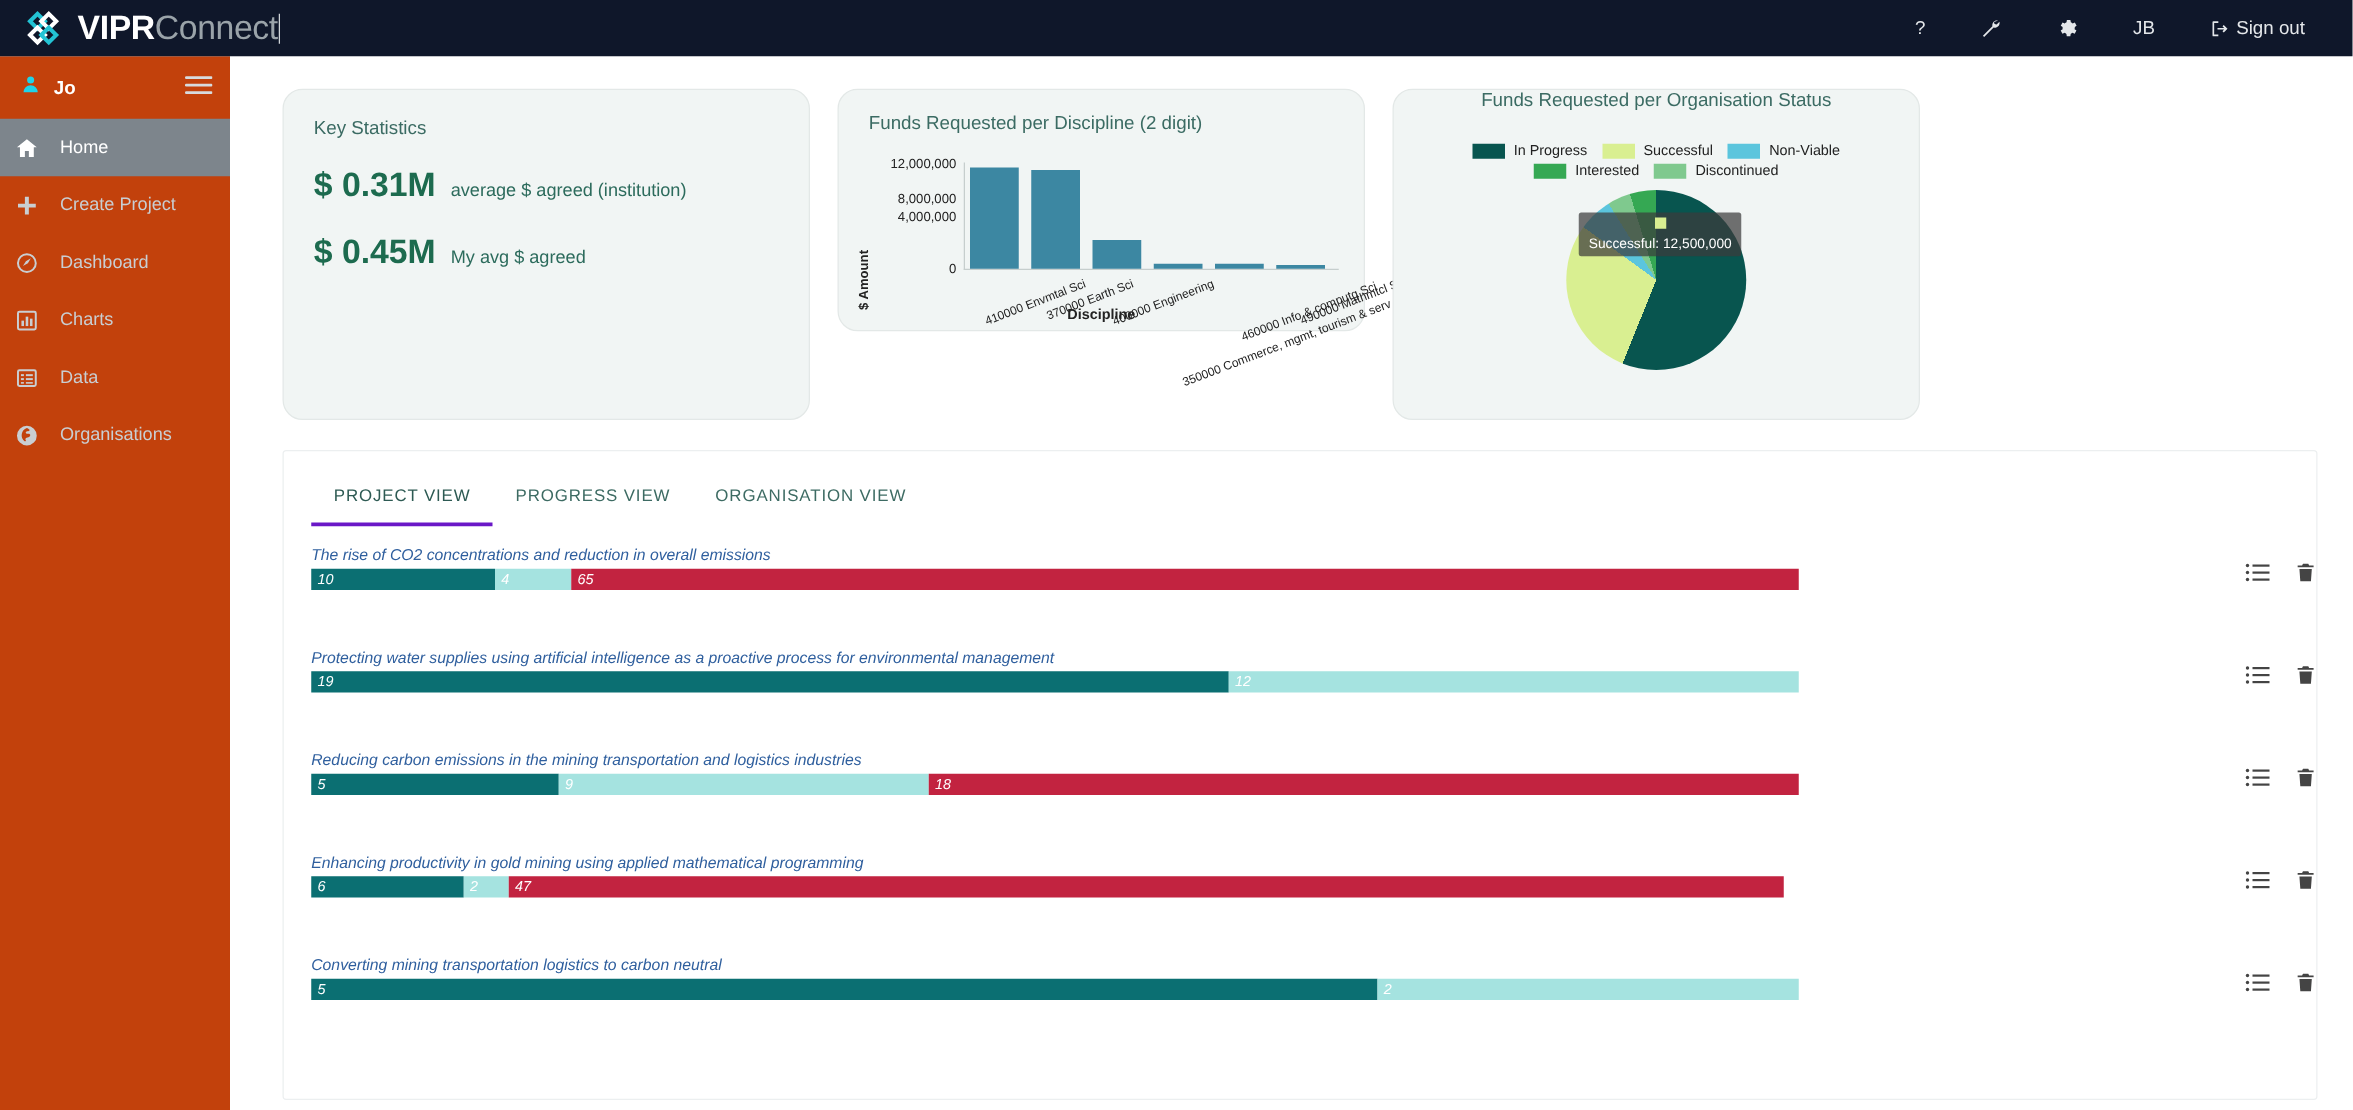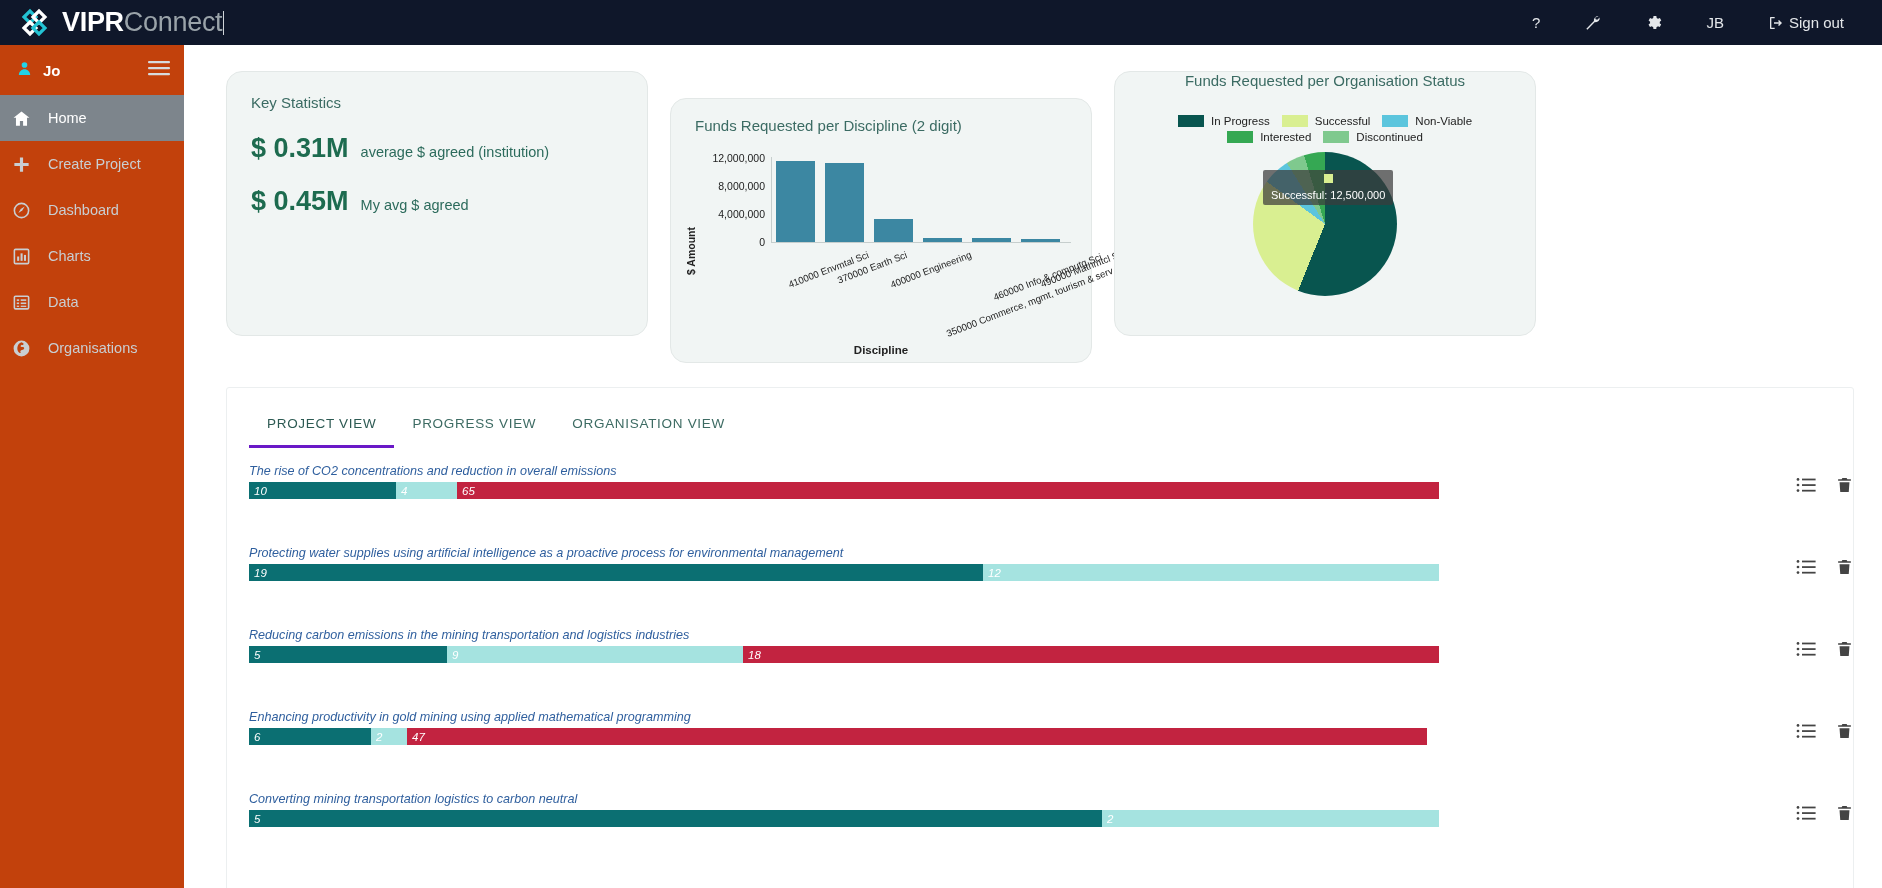--- a/index.html
+++ b/index.html
@@ -66,21 +66,21 @@
     display: flex; gap: 22px;
     padding: 26px 28px 0 42px;
   }
   .card {
     background: #f1f5f4;
     border: 1px solid #e3e8e7;
     border-radius: 16px;
     position: relative;
   }
   .card-keystats { width: 422px; height: 265px; padding: 22px 24px; }
-  .card-bar      { width: 422px; height: 265px; margin-top: 27px; }
+  .card-bar      { width: 422px; height: 194px; }
   .card-pie      { width: 422px; height: 265px; }
 
   .card-title { color: #3b6b63; font-size: 15px; margin-bottom: 10px; }
   .card-title.center { text-align:center; }
 
   .kstat { display: flex; align-items: baseline; margin-top: 22px; }
   .kstat .big { color: #1d6b4f; font-size: 27px; font-weight: bold; white-space: nowrap; }
   .kstat .desc { color: #2c6b5c; font-size: 14.5px; margin-left: 12px; }
 
   
@@ -295,21 +295,21 @@
     </div>
 
     <div class="card card-bar">
       <div class="bar-wrap">
         <div class="bar-title">Funds Requested per Discipline (2 digit)</div>
         <div class="bc-area">
           <div class="ylabel">$ Amount</div>
 
           <div class="ytick" style="left:20px; top:9px;">12,000,000</div>
           <div class="ytick" style="left:20px; top:37px;">8,000,000</div>
-          <div class="ytick" style="left:20px; top:65px;">4,000,000</div>
+          <div class="ytick" style="left:20px; top:52px;">4,000,000</div>
           <div class="ytick" style="left:20px; top:93px;">0</div>
 
           <div class="plot">
             <div class="bar" style="left:4px;   width:39px; height:81px;"></div>
             <div class="bar" style="left:53px;  width:39px; height:79px;"></div>
             <div class="bar" style="left:102px; width:39px; height:23px;"></div>
             <div class="bar" style="left:151px; width:39px; height:4px;"></div>
             <div class="bar" style="left:200px; width:39px; height:4px;"></div>
             <div class="bar" style="left:249px; width:39px; height:3px;"></div>
           </div>

